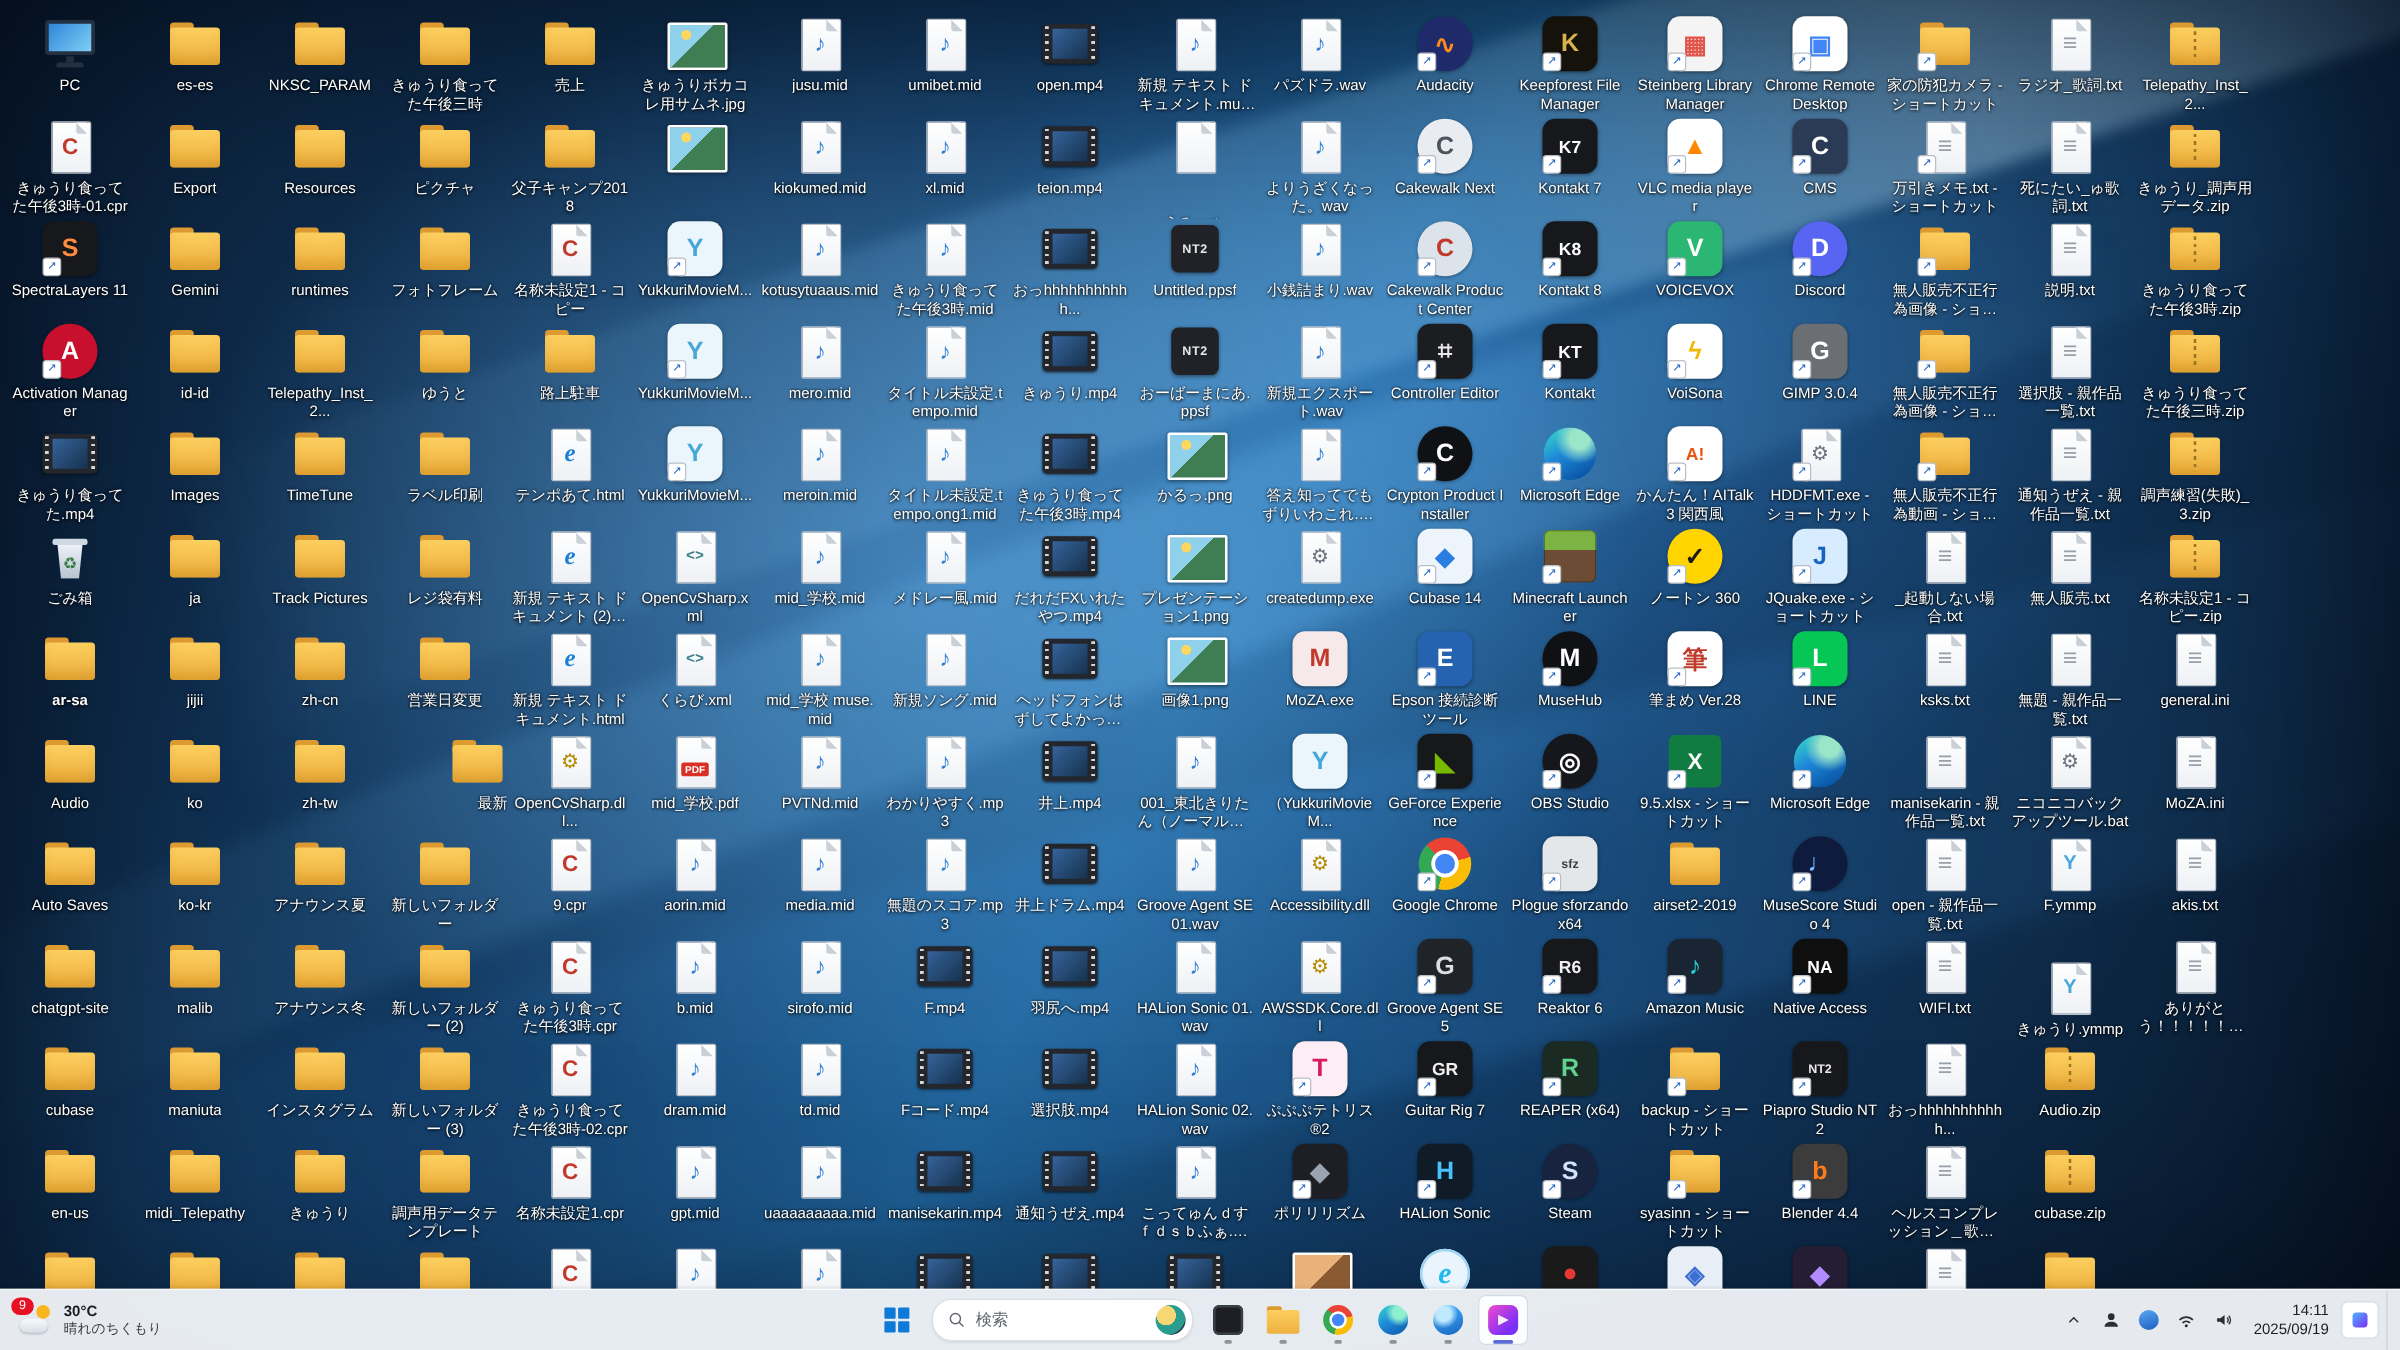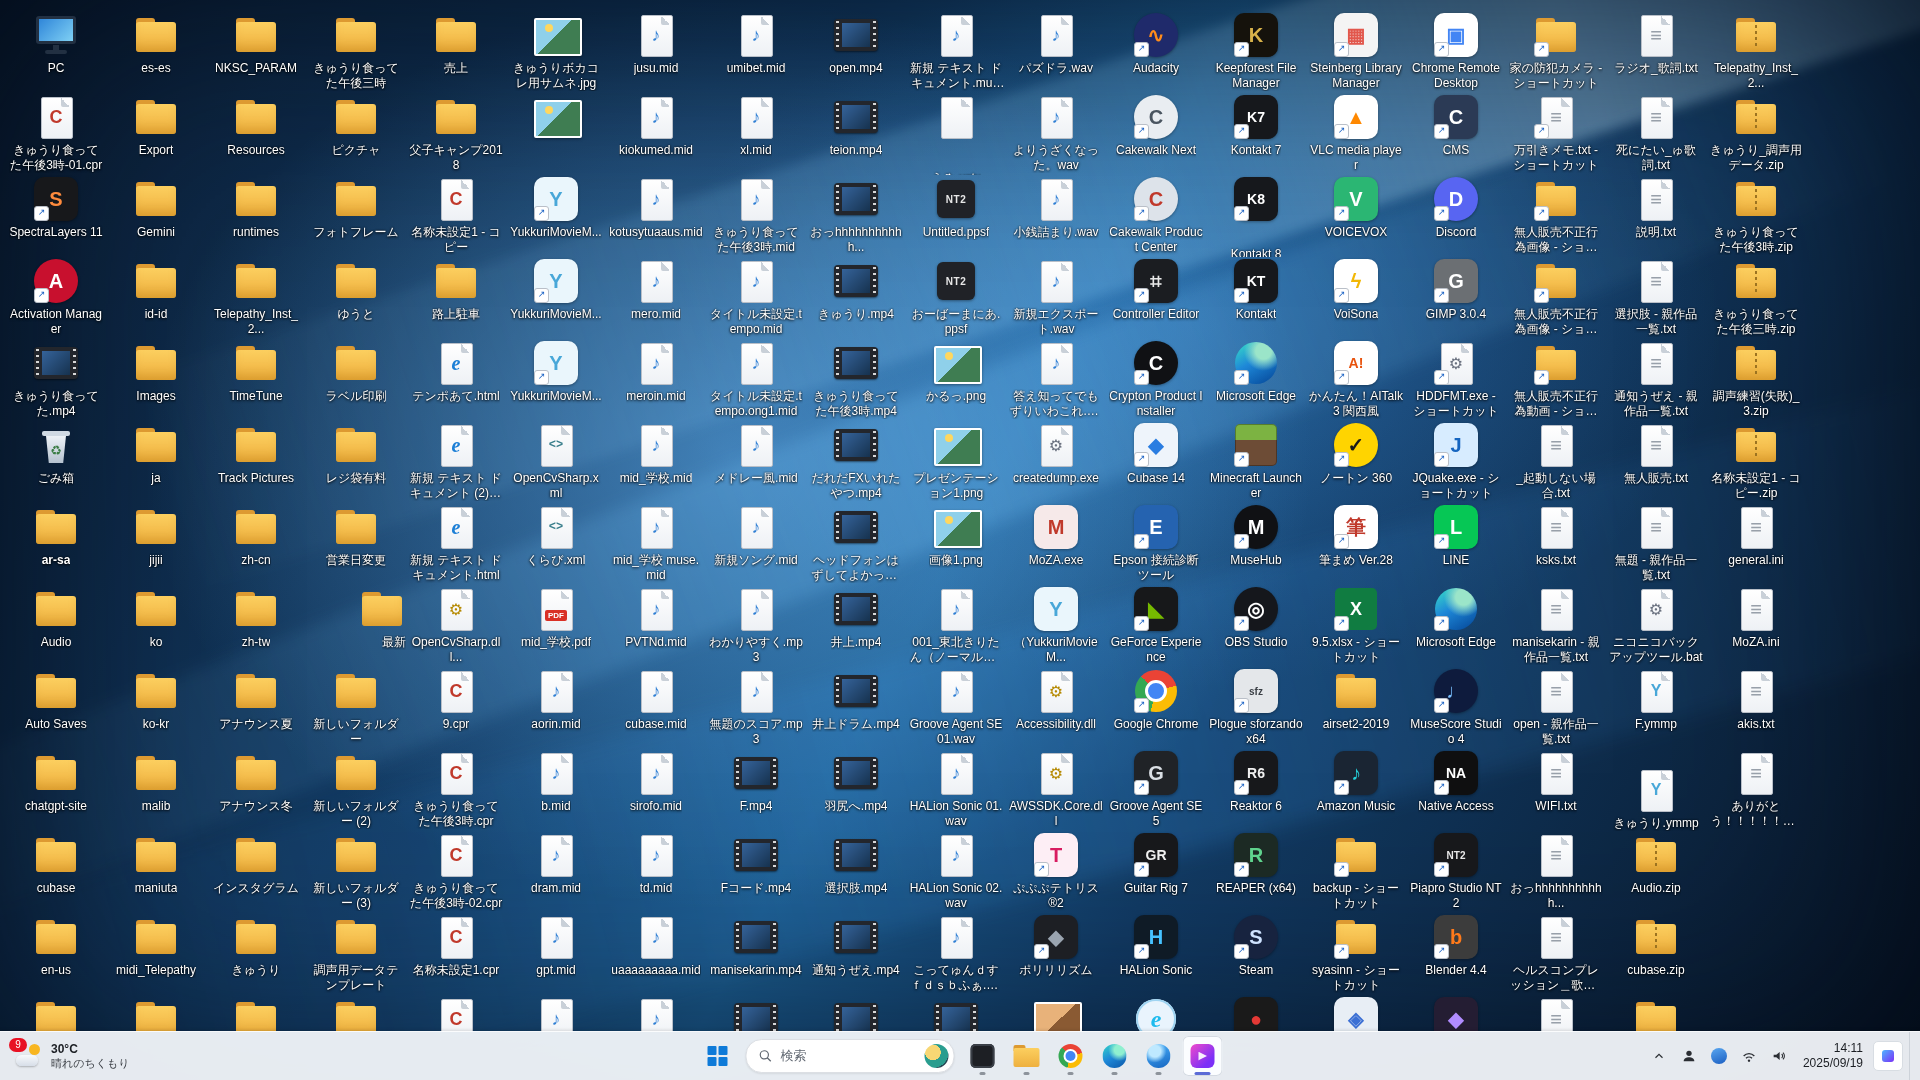--- a/index.html
+++ b/index.html
@@ -678,21 +678,21 @@
     <div class="di" style="grid-area: 8 / 7;">
     <div class="ic k-note">
         <span class="x"></span>
       </div>
     <div class="lbl">PVTNd.mid</div>
   </div>
     <div class="di" style="grid-area: 9 / 7;">
     <div class="ic k-note">
         <span class="x"></span>
       </div>
-    <div class="lbl">cubase.mid</div>
+    <div class="lbl">media.mid</div>
   </div>
     <div class="di" style="grid-area: 10 / 7;">
     <div class="ic k-note">
         <span class="x"></span>
       </div>
     <div class="lbl">sirofo.mid</div>
   </div>
     <div class="di" style="grid-area: 11 / 7;">
     <div class="ic k-note">
         <span class="x"></span>
@@ -1139,21 +1139,21 @@
     <div class="lbl">Keepforest File Manager</div>
   </div>
     <div class="di" style="grid-area: 2 / 13;">
     <div class="ic k-app" style="--bg: #16181c; --fg: #ffffff;">
         <span class="x"></span>
         <span class="g g2">K7</span>
         <span class="sca">↗</span>
       </div>
     <div class="lbl">Kontakt 7</div>
   </div>
-    <div class="di" style="grid-area: 3 / 13; gap: 22px;">
+    <div class="di" style="grid-area: 3 / 13;">
     <div class="ic k-app" style="--bg: #16181c; --fg: #ffffff;">
         <span class="x"></span>
         <span class="g g2">K8</span>
         <span class="sca">↗</span>
       </div>
     <div class="lbl">Kontakt 8</div>
   </div>
     <div class="di" style="grid-area: 4 / 13;">
     <div class="ic k-app" style="--bg: #16181c; --fg: #ffffff;">
         <span class="x"></span>

